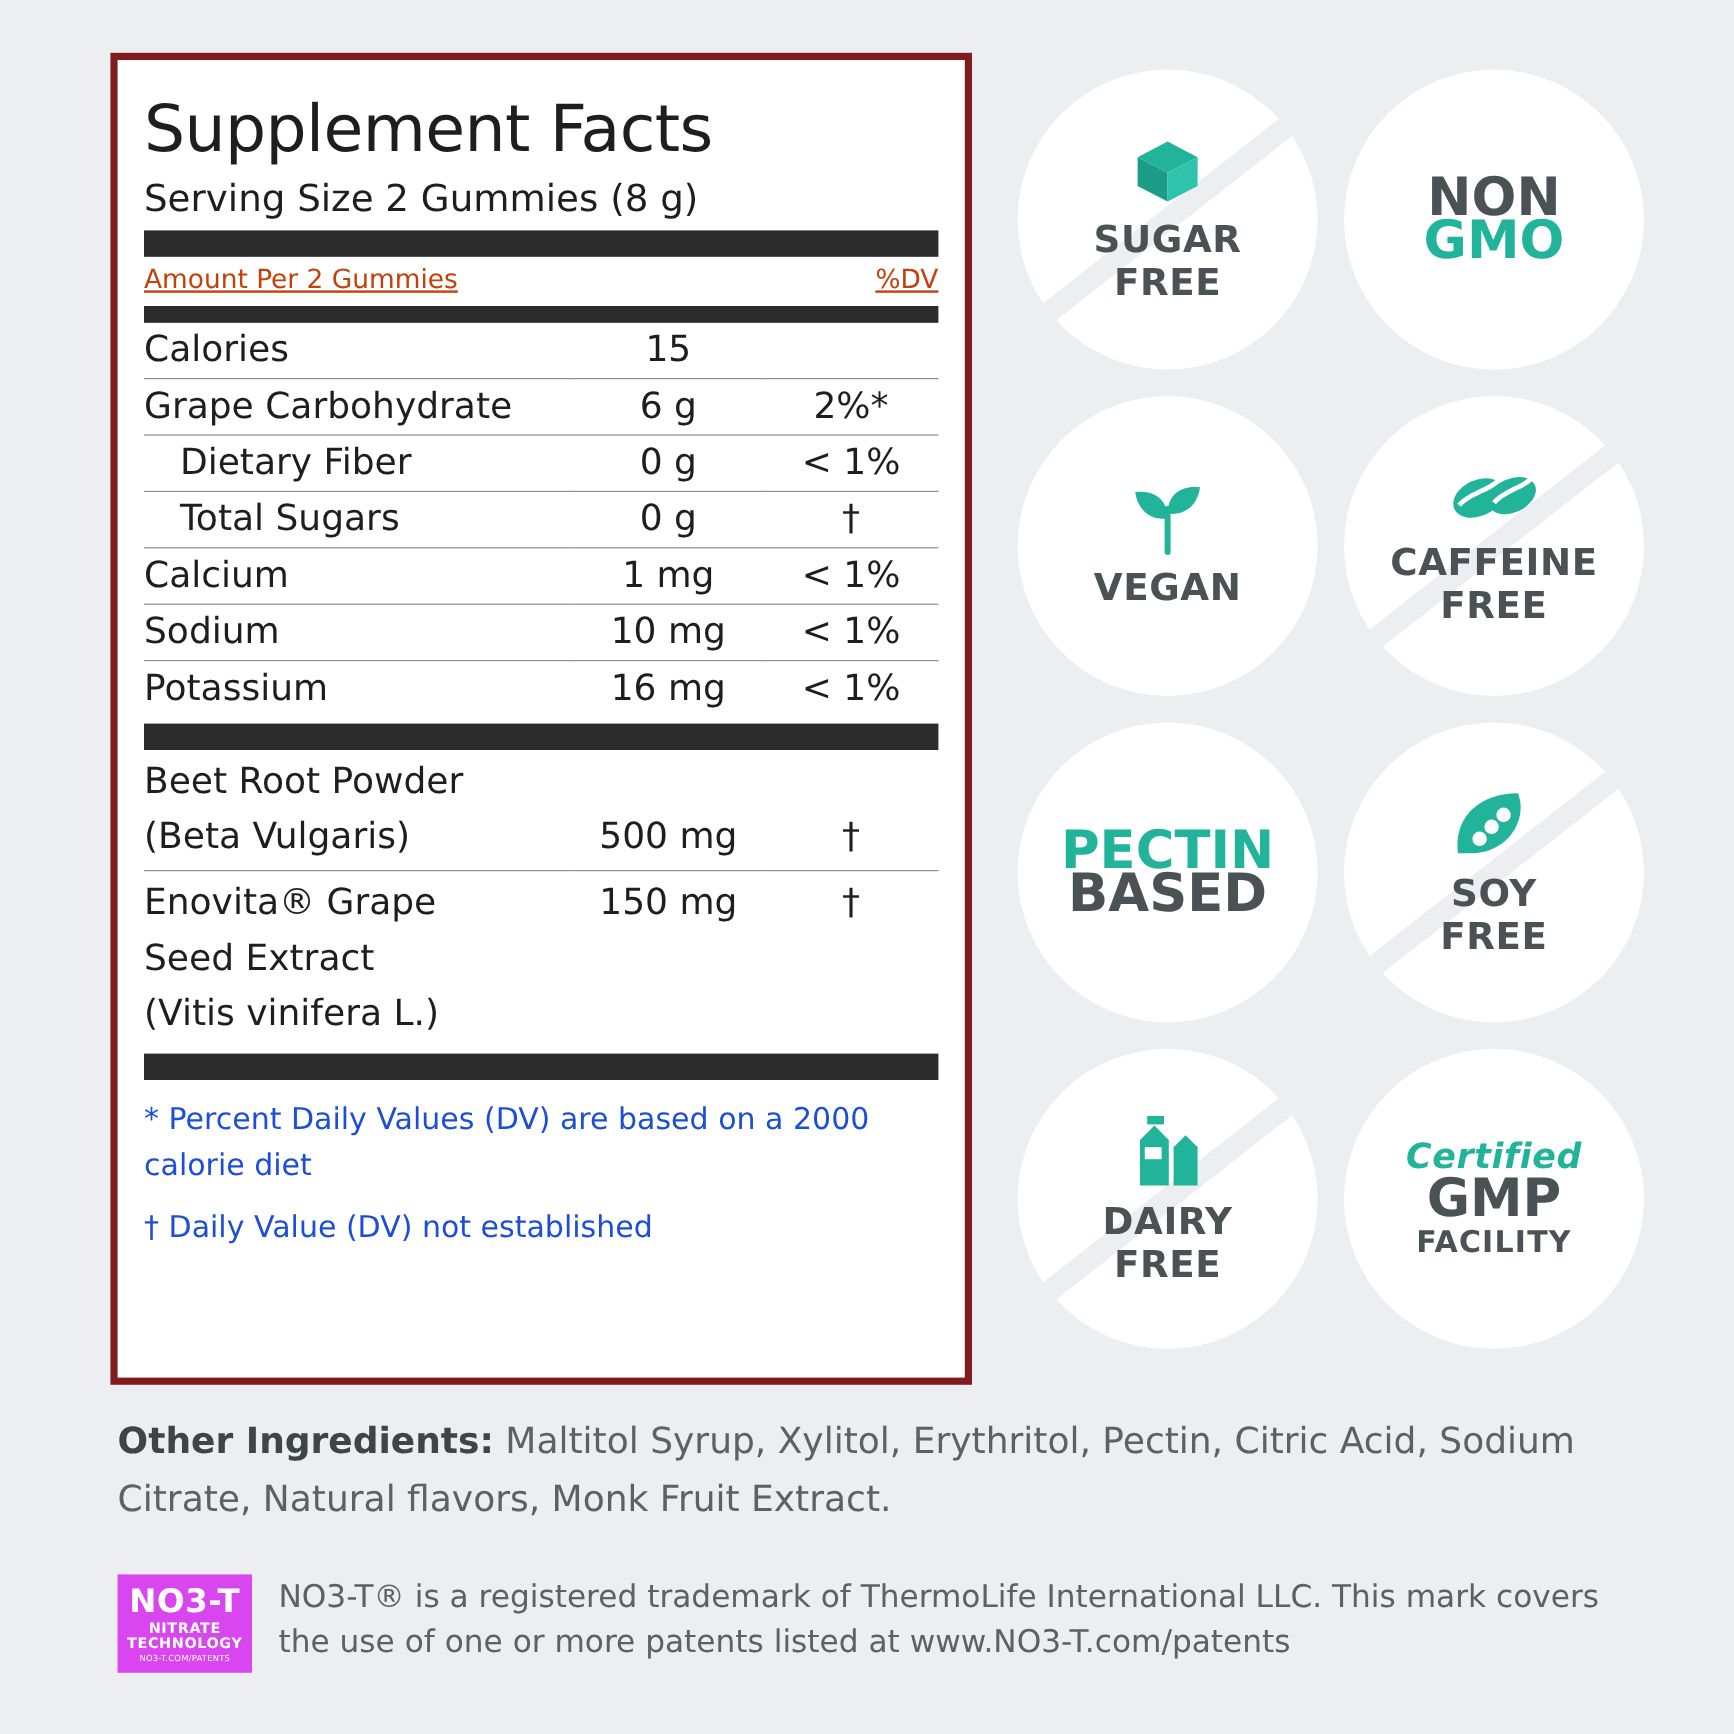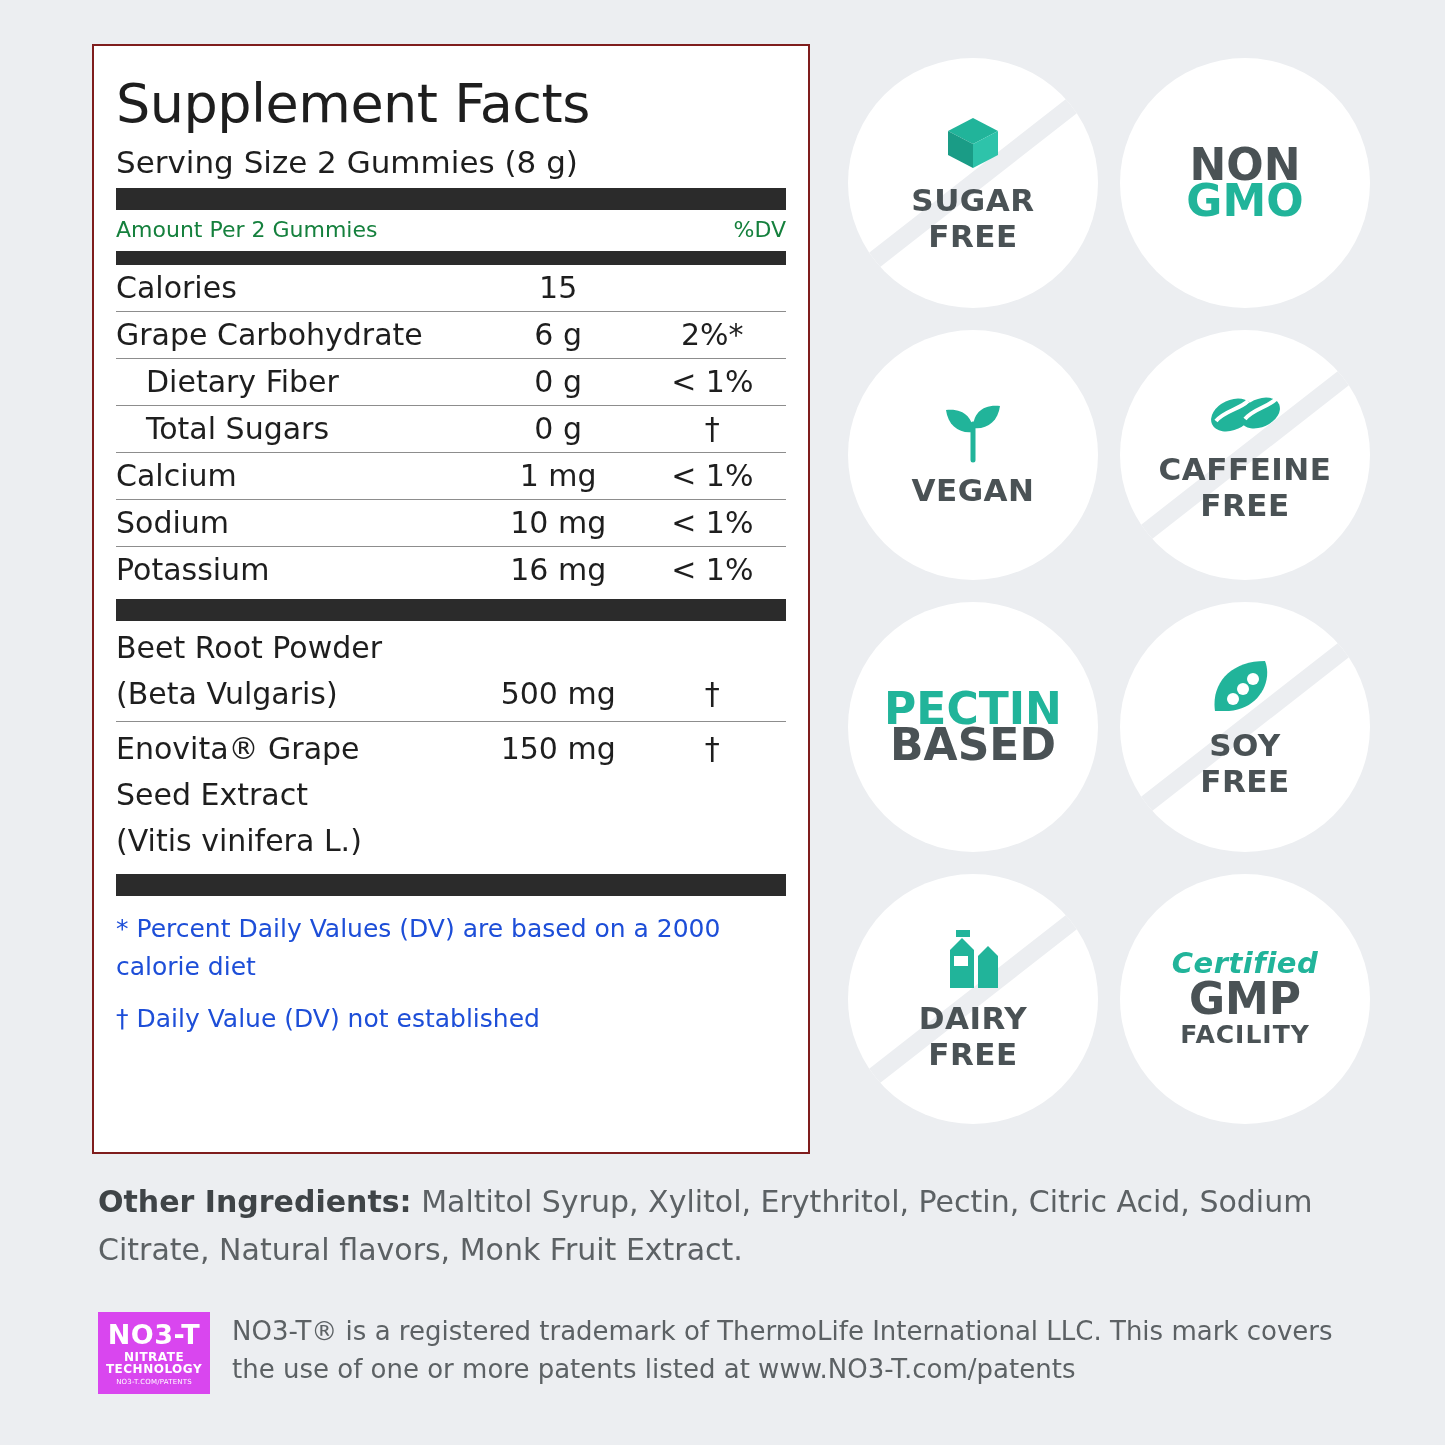--- a/index.html
+++ b/index.html
@@ -22,21 +22,21 @@
   }
 
   
   .facts-panel {
     position: absolute;
     left: 92px;
     top: 44px;
     width: 718px;
     height: 1110px;
     background: #ffffff;
-    border: 2px solid #7f1d1d;
+    border: 6px solid #7f1d1d;
     box-sizing: border-box;
     padding: 18px 22px 10px 22px;
   }
   .facts-title {
     font-size: 54px;
     line-height: 64px;
     font-weight: 400;
     letter-spacing: -0.5px;
     color: #1e1e1e;
     margin: 8px 0 6px 0;
@@ -57,21 +57,22 @@
     background: #2b2b2b;
     margin: 2px 0 0 0;
   }
   .amount-row {
     display: flex;
     justify-content: space-between;
     align-items: baseline;
     font-size: 22px;
     line-height: 30px;
     padding: 5px 0 4px 0;
-    color: #15803d;
+    color: #c2410c;
+    text-decoration: underline;
   }
   table.nutrients {
     width: 100%;
     border-collapse: collapse;
     font-size: 30px;
     color: #1e1e1e;
   }
   table.nutrients td {
     padding: 3px 0 3px 0;
     border-bottom: 1px solid #8d8d8d;

